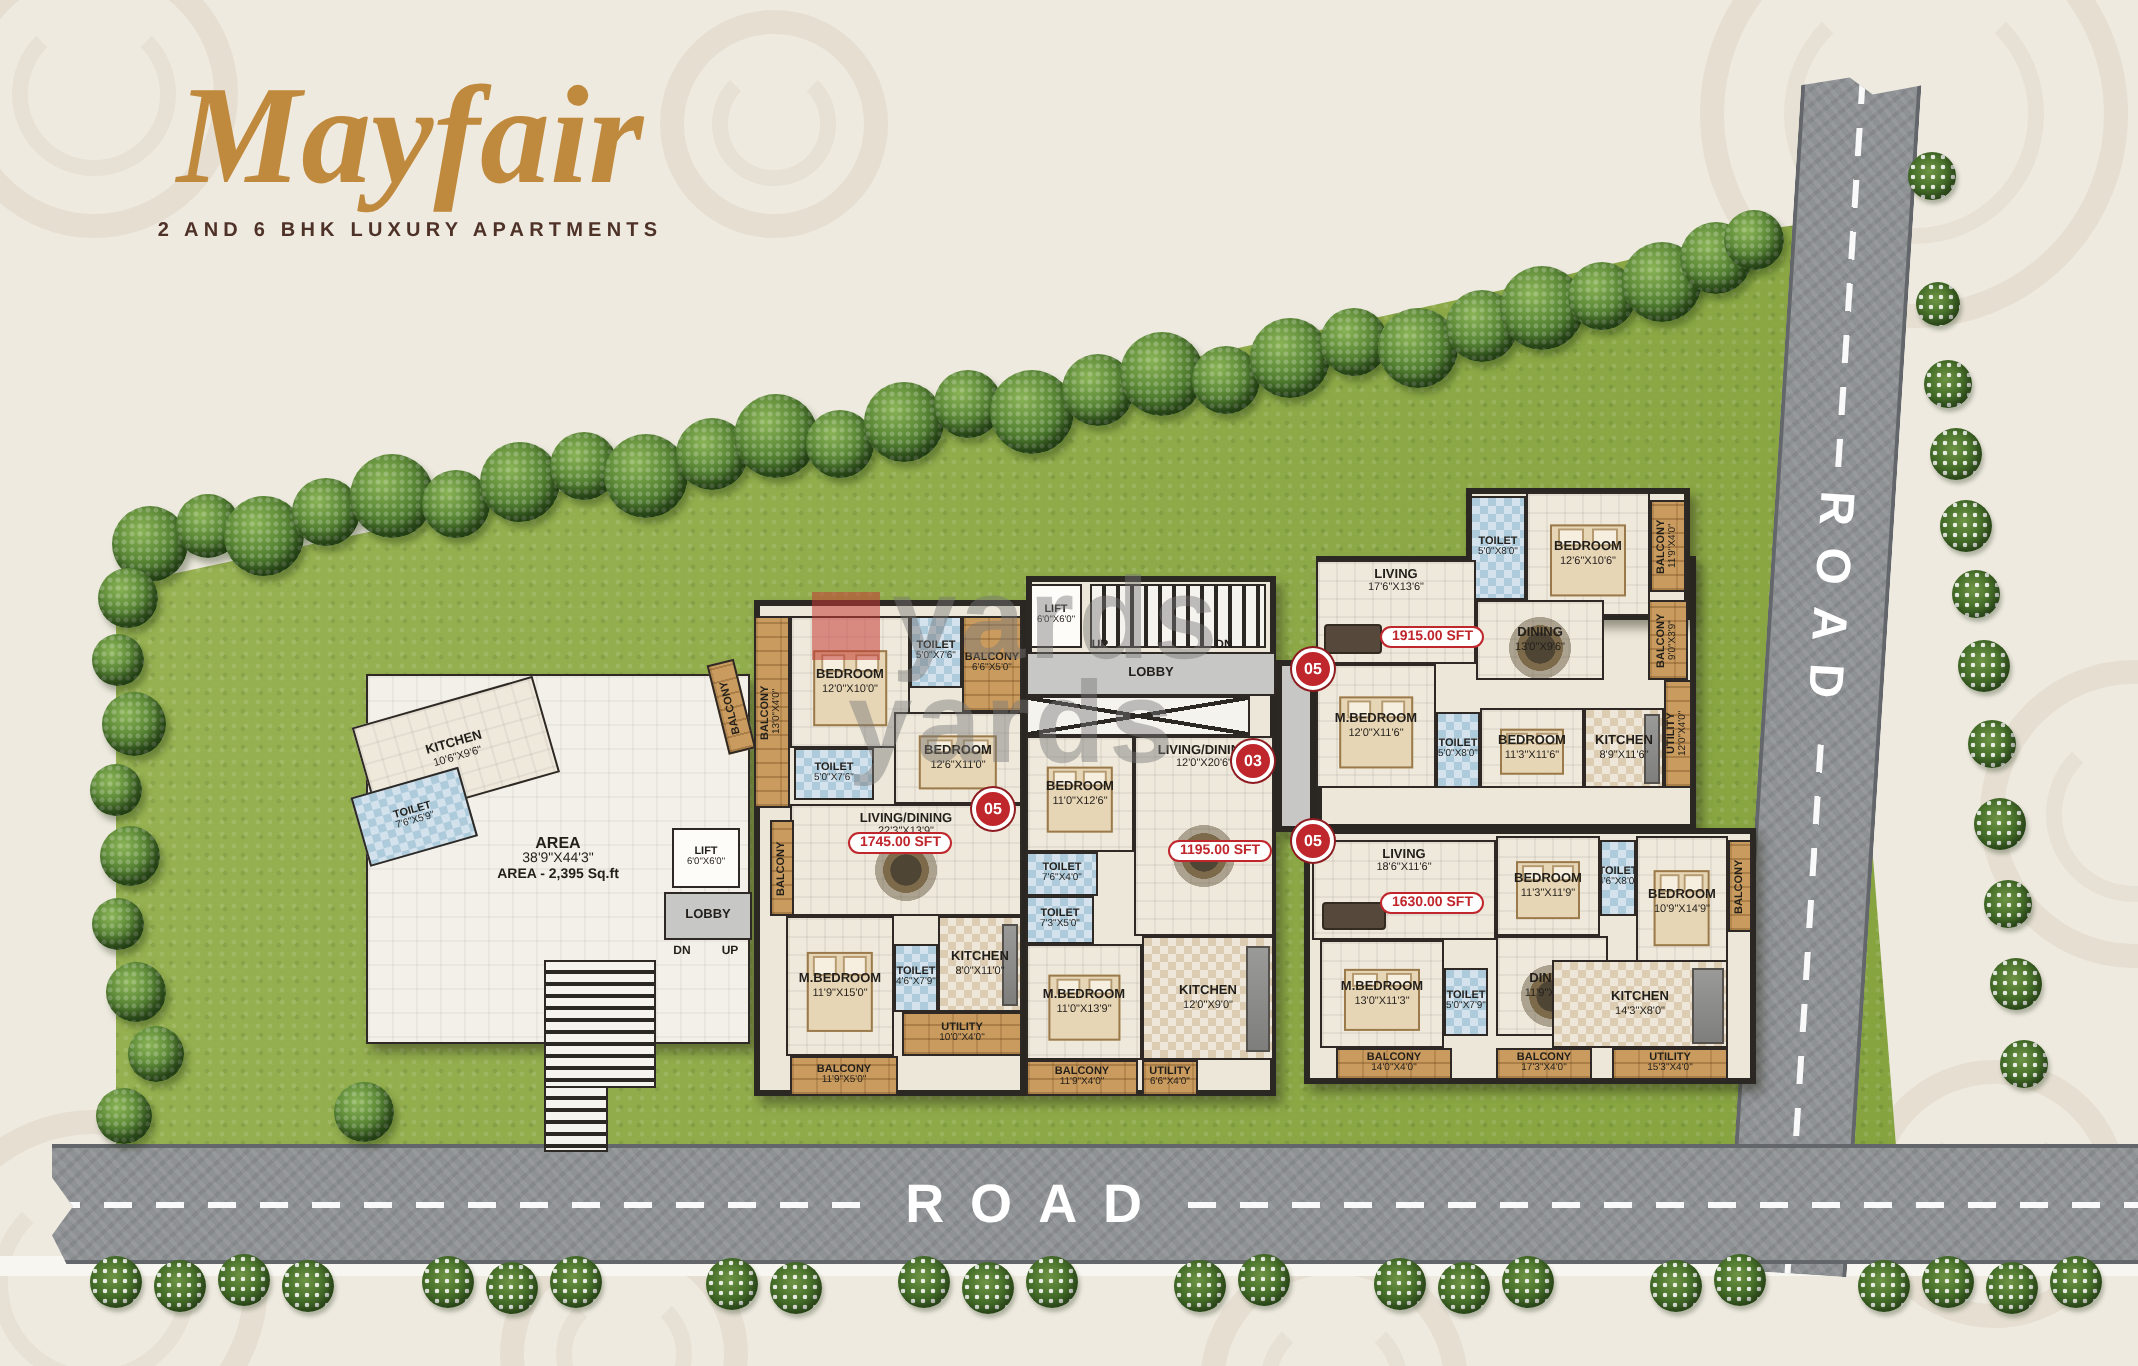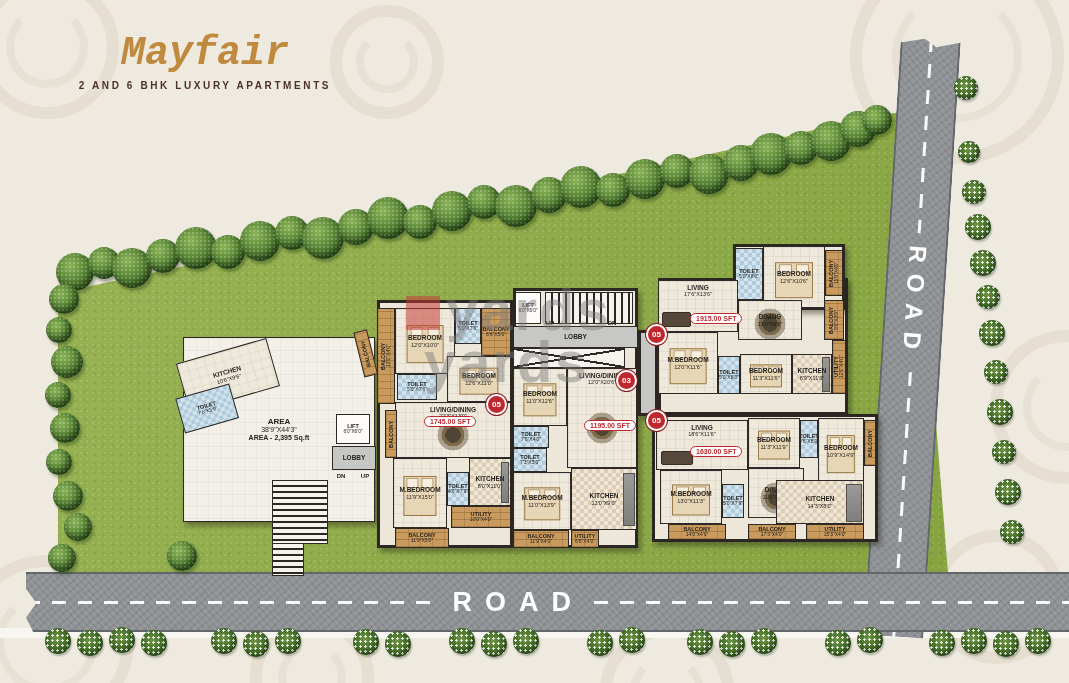--- a/index.html
+++ b/index.html
@@ -104,21 +104,21 @@
 
   
   #wm{position:absolute;left:400px;top:282px;z-index:40;pointer-events:none;}
   #wm .sq{position:absolute;left:6px;top:14px;width:34px;height:34px;background:rgba(196,60,55,.55);}
   #wm .w1{position:absolute;left:46px;top:-6px;font-size:58px;font-weight:bold;color:rgba(120,120,120,.45);letter-spacing:2px;}
   #wm .w2{position:absolute;left:24px;top:46px;font-size:58px;font-weight:bold;color:rgba(120,120,120,.45);letter-spacing:2px;}
 
   
   #logo{position:absolute;left:75px;top:50px;width:260px;text-align:center;z-index:15;}
   .logo-snr{font-family:"Liberation Serif",serif;font-size:33px;font-weight:bold;letter-spacing:9px;color:#4E3227;padding-left:9px;}
-  .logo-mayfair{font-family:Liberation Mono, monospace;font-style:italic;font-weight:bold;font-size:40px;color:#C08A3E;margin-top:-16px;line-height:1;}
+  .logo-mayfair{font-family:Liberation Serif, serif;font-style:italic;font-weight:bold;font-size:70px;color:#C08A3E;margin-top:-16px;line-height:1;}
   .logo-tag{font-size:10px;font-weight:bold;letter-spacing:2.6px;color:#4E3227;margin-top:6px;}
 </style>
 </head>
 <body>
 
 <div id="canvas">
 
   <div class="swirl" style="left:850px;top:-50px;width:190px;height:190px;"></div>
   <div class="swirl" style="left:990px;top:330px;width:130px;height:130px;"></div>
   <div class="swirl" style="left:930px;top:530px;width:110px;height:110px;"></div>

